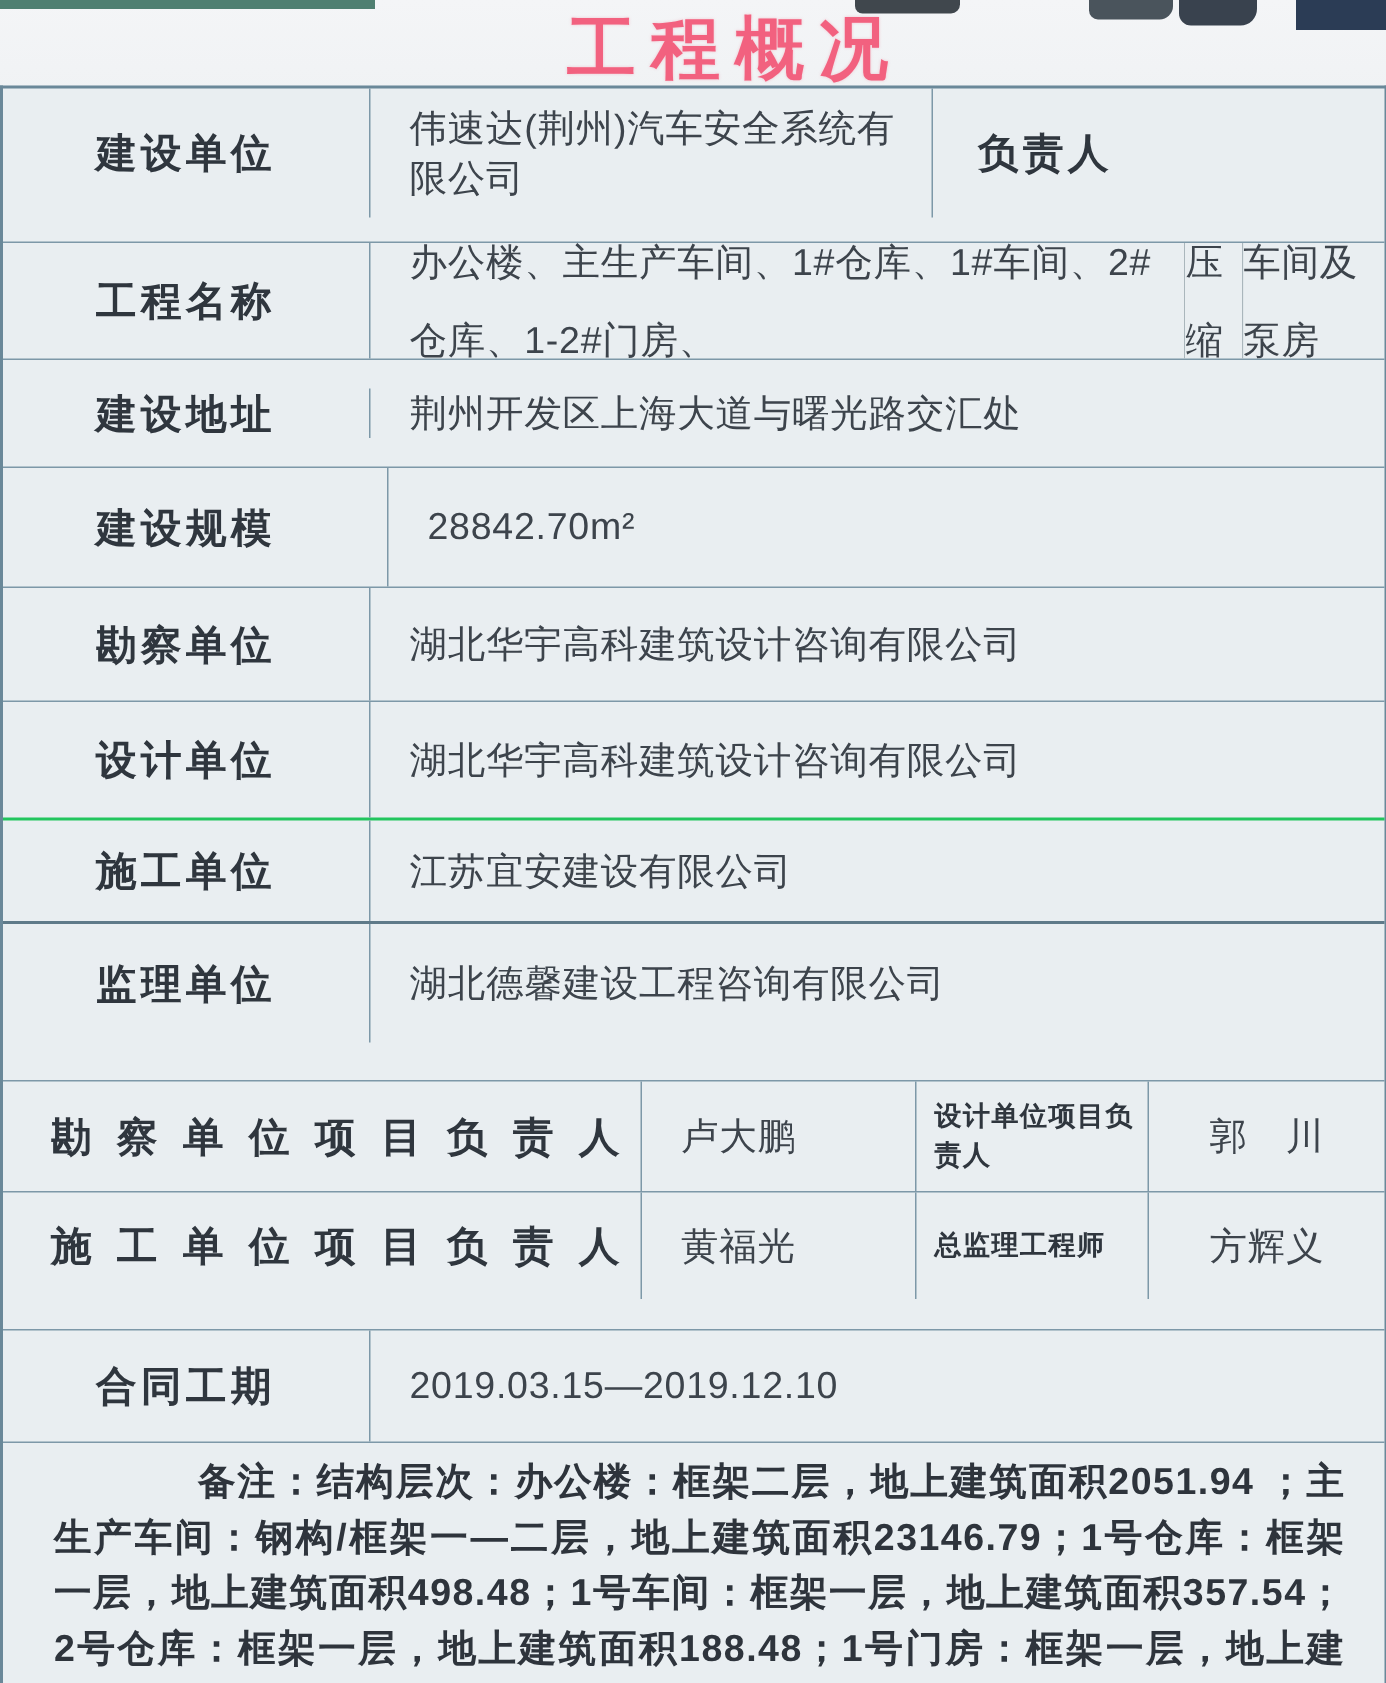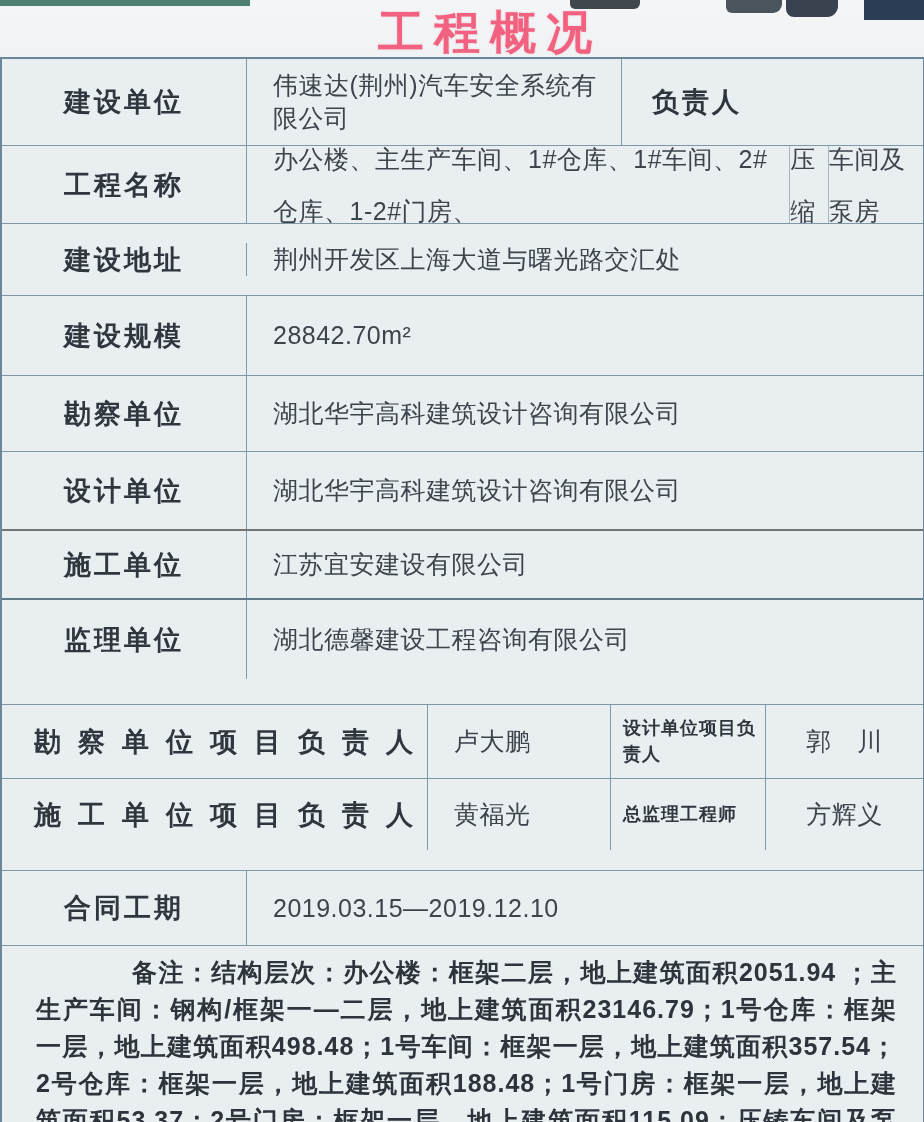--- a/index.html
+++ b/index.html
@@ -32,21 +32,21 @@
     padding-left:28px;
   }
   .tbl{
     position:absolute;top:57px;left:0;width:924px;height:1065px;
     box-sizing:border-box;
     border:2px solid var(--border-strong);border-bottom:none;border-right-width:1px;
     background:var(--cell-bg);
   }
   .row{display:flex;box-sizing:border-box;}
   .row + .row{border-top:1px solid var(--border);}
-  .row.hl{border-top:2px solid #737373;border-bottom:2px solid #5f7a89;}
+  .row.hl{border-top:2px solid #22c55e;border-bottom:2px solid #5f7a89;}
   .row.hl + .row{border-top:none;}
   .cell{box-sizing:border-box;display:flex;align-items:center;overflow:hidden;}
   .cell + .cell{border-left:1px solid var(--border);}
   .lbl{justify-content:center;font-weight:bold;font-size:27px;letter-spacing:3px;color:var(--ink);text-align:center;}
   .val{padding-left:26px;font-size:25px;font-weight:500;letter-spacing:.5px;color:var(--ink-val);}
   .val.center{justify-content:center;padding:0 4px;}
   .c-label{width:244px;flex:0 0 244px;}
   .c-value{width:375px;flex:0 0 375px;}
   .c-label2{width:151px;flex:0 0 151px;}
   .c-rest{flex:1 1 auto;}
@@ -80,35 +80,35 @@
   <h1 class="title">工程概况</h1>
 
   <div class="tbl">
 
     <div class="row" style="height:86px;">
       <div class="cell lbl c-label">建设单位</div>
       <div class="cell val c-value">伟速达(荆州)汽车安全系统有限公司</div>
       <div class="cell lbl c-label2">负责人</div>
     </div>
 
-    <div class="row" style="height:78px;">
+    <div class="row" style="height:78px;margin-top:16px;">
       <div class="cell lbl c-label">工程名称</div>
       <div class="cell val c-rest two-line">
           <span>办公楼、主生产车间、1#仓库、1#车间、2#仓库、1-2#门房、</span>
           <span class="boxed">压缩</span>
           <span>车间及泵房</span>
         </div>
     </div>
 
     <div class="row" style="height:72px;align-items:center;">
       <div class="cell lbl c-label">建设地址</div>
       <div class="cell val c-rest">荆州开发区上海大道与曙光路交汇处</div>
     </div>
 
-    <div class="row" style="height:80px;">
+    <div class="row" style="height:80px;gap:12px;">
       <div class="cell lbl c-label">建设规模</div>
       <div class="cell val c-rest">28842.70m²</div>
     </div>
 
     <div class="row" style="height:76px;">
       <div class="cell lbl c-label">勘察单位</div>
       <div class="cell val c-rest">湖北华宇高科建筑设计咨询有限公司</div>
     </div>
 
     <div class="row" style="height:78px;">

